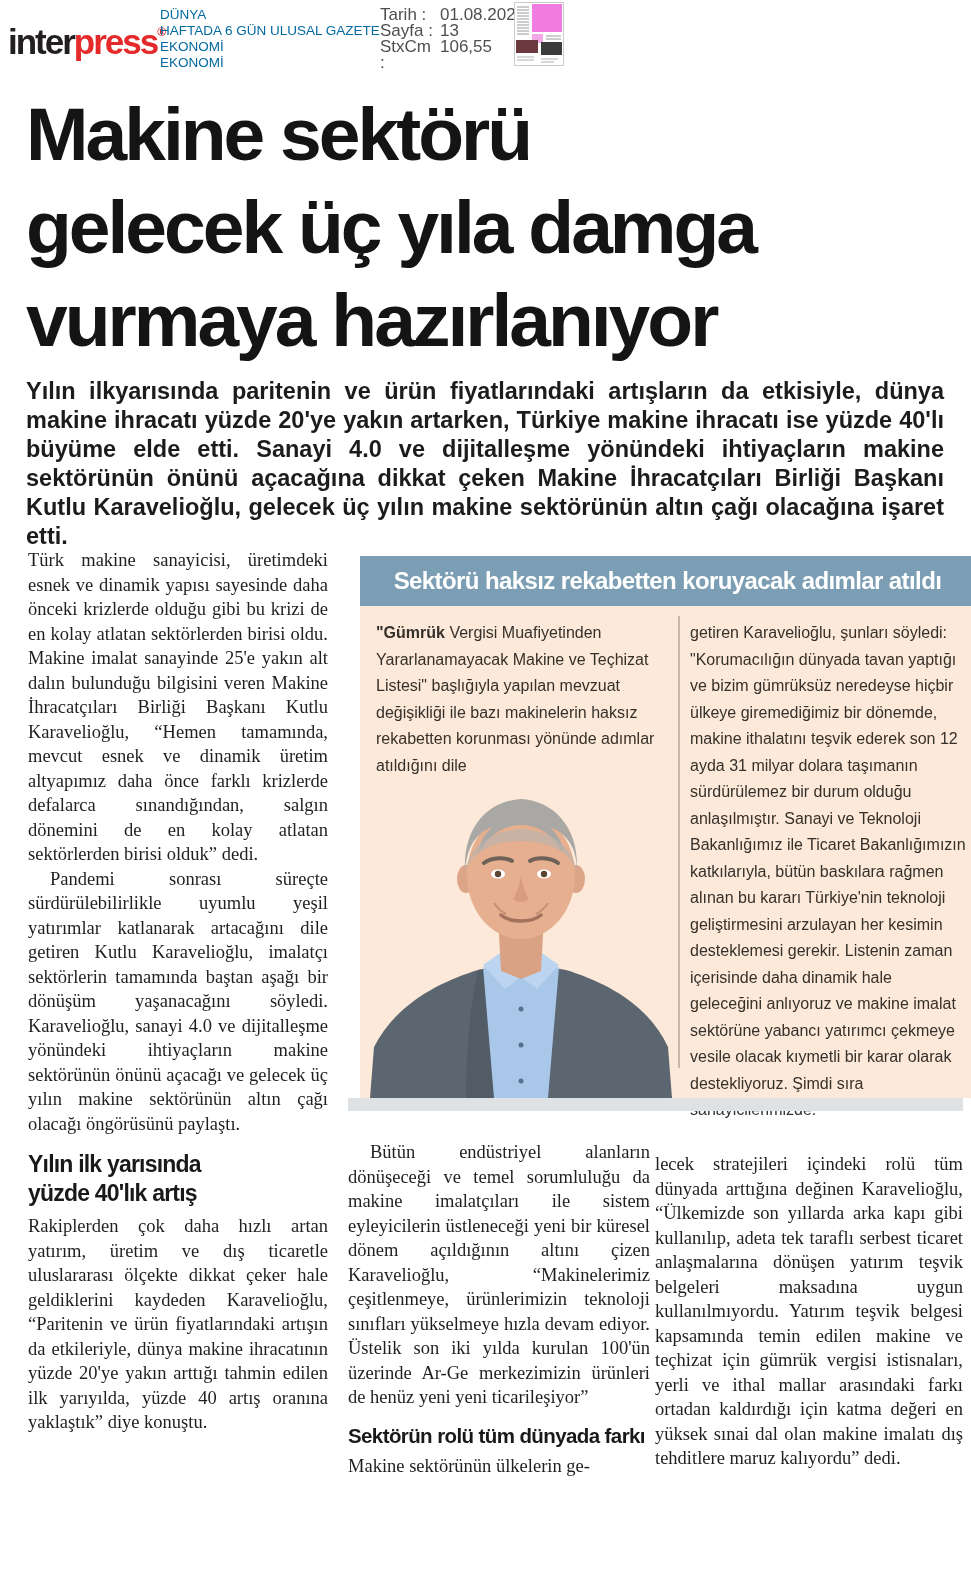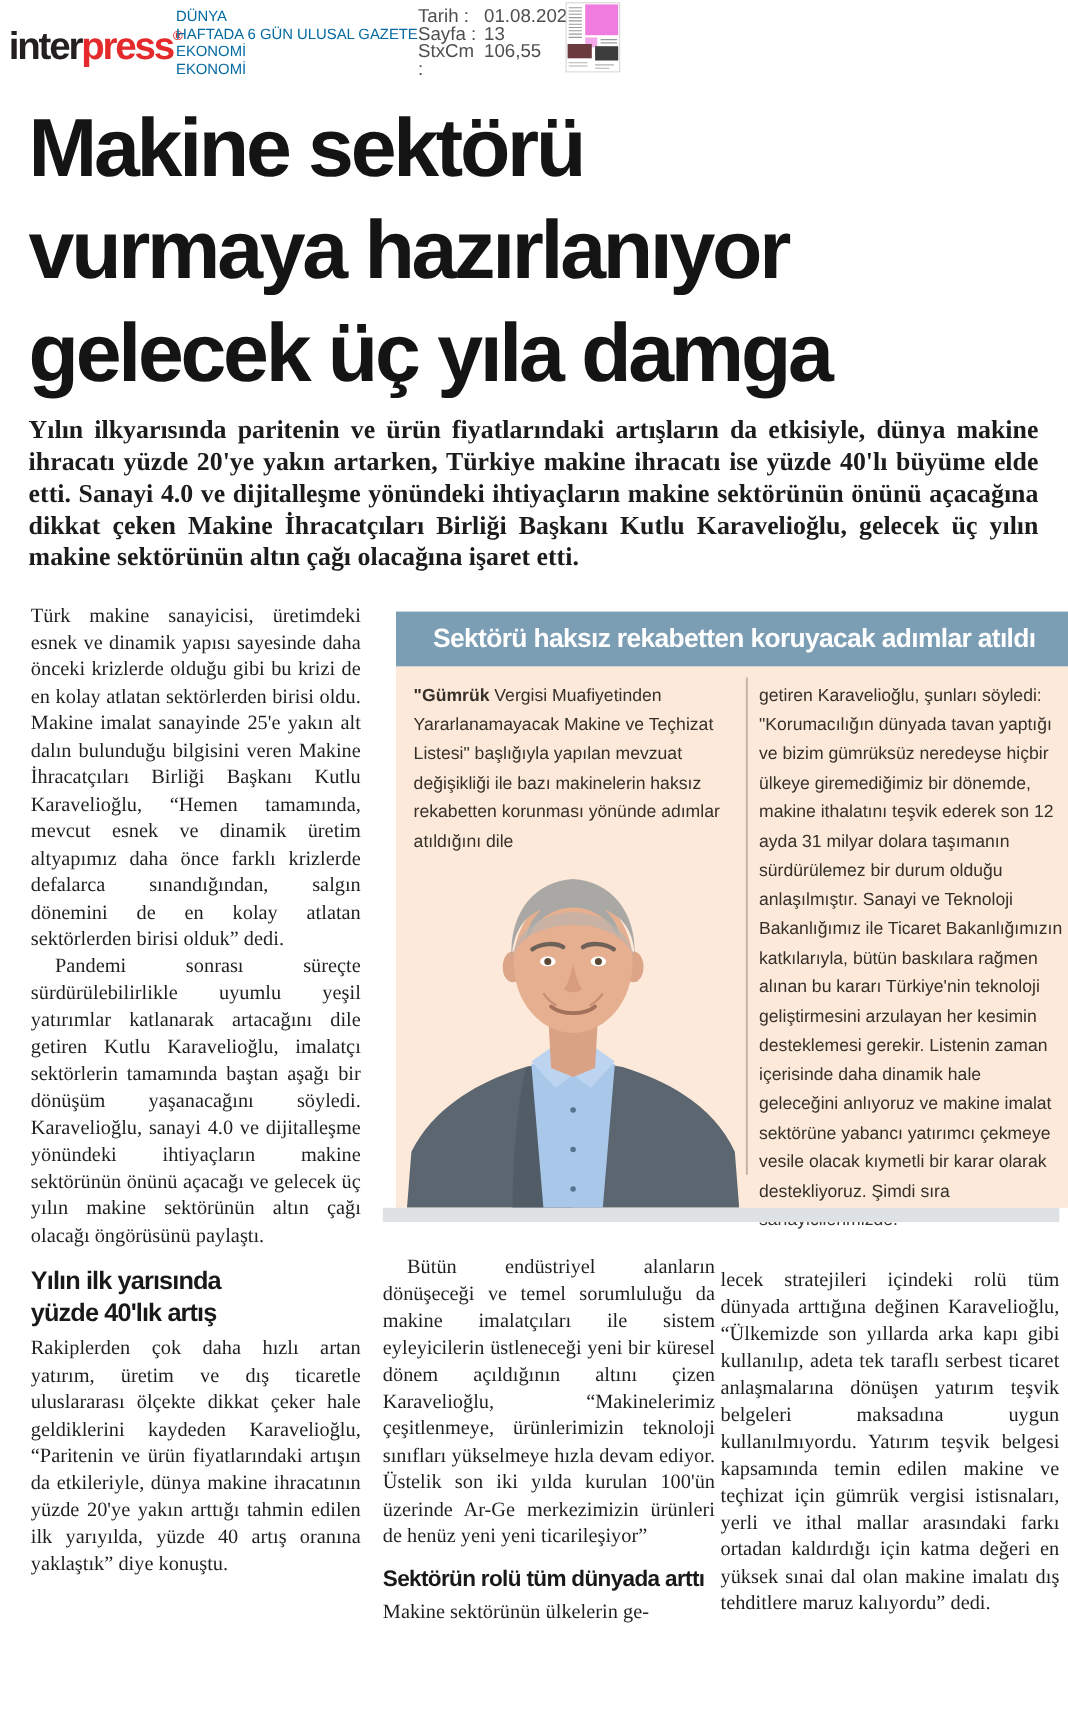--- a/index.html
+++ b/index.html
@@ -17,21 +17,21 @@
   .meta .row{display:flex;}
   .meta .lab{width:60px;}
   .meta .val{margin-left:0px;}
   .thumb{position:absolute;left:514px;top:2px;width:50px;height:64px;}
 
   
   .headline{position:absolute;left:26px;top:88px;width:930px;color:#141414;
             font-weight:800;font-size:75px;line-height:93px;letter-spacing:-3px;
             font-family:"Liberation Sans",sans-serif;}
   .lede{position:absolute;left:26px;top:377px;width:918px;color:#1c1c1c;
-        font-family:Liberation Serif, serif;font-weight:bold;
+        font-family:Liberation Sans, sans-serif;font-weight:bold;
         font-size:23.5px;line-height:29px;text-align:justify;}
 
   .bodycol{position:absolute;color:#1f1f1f;font-family:"Liberation Serif",serif;
            font-size:18.5px;line-height:24.5px;text-align:justify;}
   .bodycol p{margin:0;}
   .bodycol p.indent{text-indent:22px;}
   .col1{left:28px;top:548px;width:300px;}
   .col2{left:348px;top:1140px;width:302px;}
   .col3{left:655px;top:1140px;width:308px;margin-top:12px;}
 
@@ -112,22 +112,22 @@
         <line x1="3" y1="55" x2="20" y2="55"></line>
           <line x1="3" y1="58" x2="20" y2="58"></line>
         <line x1="27" y1="57" x2="44" y2="57"></line>
           <line x1="27" y1="60" x2="40" y2="60"></line>
       </g>
     </svg>
   </div>
 
   <h1 class="headline" style="margin:0;">
     <div>Makine sektörü</div>
+    <div>gelecek üç yıla damga</div>
     <div>vurmaya hazırlanıyor</div>
-    <div>gelecek üç yıla damga</div>
   </h1>
 
   <div class="lede">Yılın ilkyarısında paritenin ve ürün fiyatlarındaki artışların da etkisiyle, dünya makine ihracatı yüzde 20'ye yakın artarken, Türkiye makine ihracatı ise yüzde 40'lı büyüme elde etti. Sanayi 4.0 ve dijitalleşme yönündeki ihtiyaçların makine sektörünün önünü açacağına dikkat çeken Makine İhracatçıları Birliği Başkanı Kutlu Karavelioğlu, gelecek üç yılın makine sektörünün altın çağı olacağına işaret etti.</div>
 
   <div class="bodycol col1">
     <p>Türk makine sanayicisi, üretimdeki esnek ve dinamik yapısı sayesinde daha önceki krizlerde olduğu gibi bu krizi de en kolay atlatan sektörlerden birisi oldu. Makine imalat sanayinde 25'e yakın alt dalın bulunduğu bilgisini veren Makine İhracatçıları Birliği Başkanı Kutlu Karavelioğlu, “Hemen tamamında, mevcut esnek ve dinamik üretim altyapımız daha önce farklı krizlerde defalarca sınandığından, salgın dönemini de en kolay atlatan sektörlerden birisi olduk” dedi.</p>
     <p class="indent">Pandemi sonrası süreçte sürdürülebilirlikle uyumlu yeşil yatırımlar katlanarak artacağını dile getiren Kutlu Karavelioğlu, imalatçı sektörlerin tamamında baştan aşağı bir dönüşüm yaşanacağını söyledi. Karavelioğlu, sanayi 4.0 ve dijitalleşme yönündeki ihtiyaçların makine sektörünün önünü açacağı ve gelecek üç yılın makine sektörünün altın çağı olacağı öngörüsünü paylaştı.</p>
     <div class="subhead subhead1">
       <div>Yılın ilk yarısında</div>
       <div>yüzde 40'lık artış</div>
@@ -188,21 +188,21 @@
           <path d="M178,128 C174,134 170,137 166,139" stroke="#c78f72" stroke-width="2" fill="none"></path>
         </svg>
       </div>
     </div>
   </div>
 
   <div class="shadow-strip"></div>
 
   <div class="bodycol col2">
     <p class="indent">Bütün endüstriyel alanların dönüşeceği ve temel sorumluluğu da makine imalatçıları ile sistem eyleyicilerin üstleneceği yeni bir küresel dönem açıldığının altını çizen Karavelioğlu, “Makinelerimiz çeşitlenmeye, ürünlerimizin teknoloji sınıfları yükselmeye hızla devam ediyor. Üstelik son iki yılda kurulan 100'ün üzerinde Ar-Ge merkezimizin ürünleri de henüz yeni yeni ticarileşiyor”</p>
-    <div class="subhead subhead2">Sektörün rolü tüm dünyada arttı</div>
+    <div class="subhead subhead2">Sektörün rolü tüm dünyada farkı</div>
     <p>Makine sektörünün ülkelerin ge-</p>
   </div>
 
   <div class="bodycol col3">
     <p>lecek stratejileri içindeki rolü tüm dünyada arttığına değinen Karavelioğlu, “Ülkemizde son yıllarda arka kapı gibi kullanılıp, adeta tek taraflı serbest ticaret anlaşmalarına dönüşen yatırım teşvik belgeleri maksadına uygun kullanılmıyordu. Yatırım teşvik belgesi kapsamında temin edilen makine ve teçhizat için gümrük vergisi istisnaları, yerli ve ithal mallar arasındaki farkı ortadan kaldırdığı için katma değeri en yüksek sınai dal olan makine imalatı dış tehditlere maruz kalıyordu” dedi.</p>
   </div>
 
 </div>
 
 </body></html>

